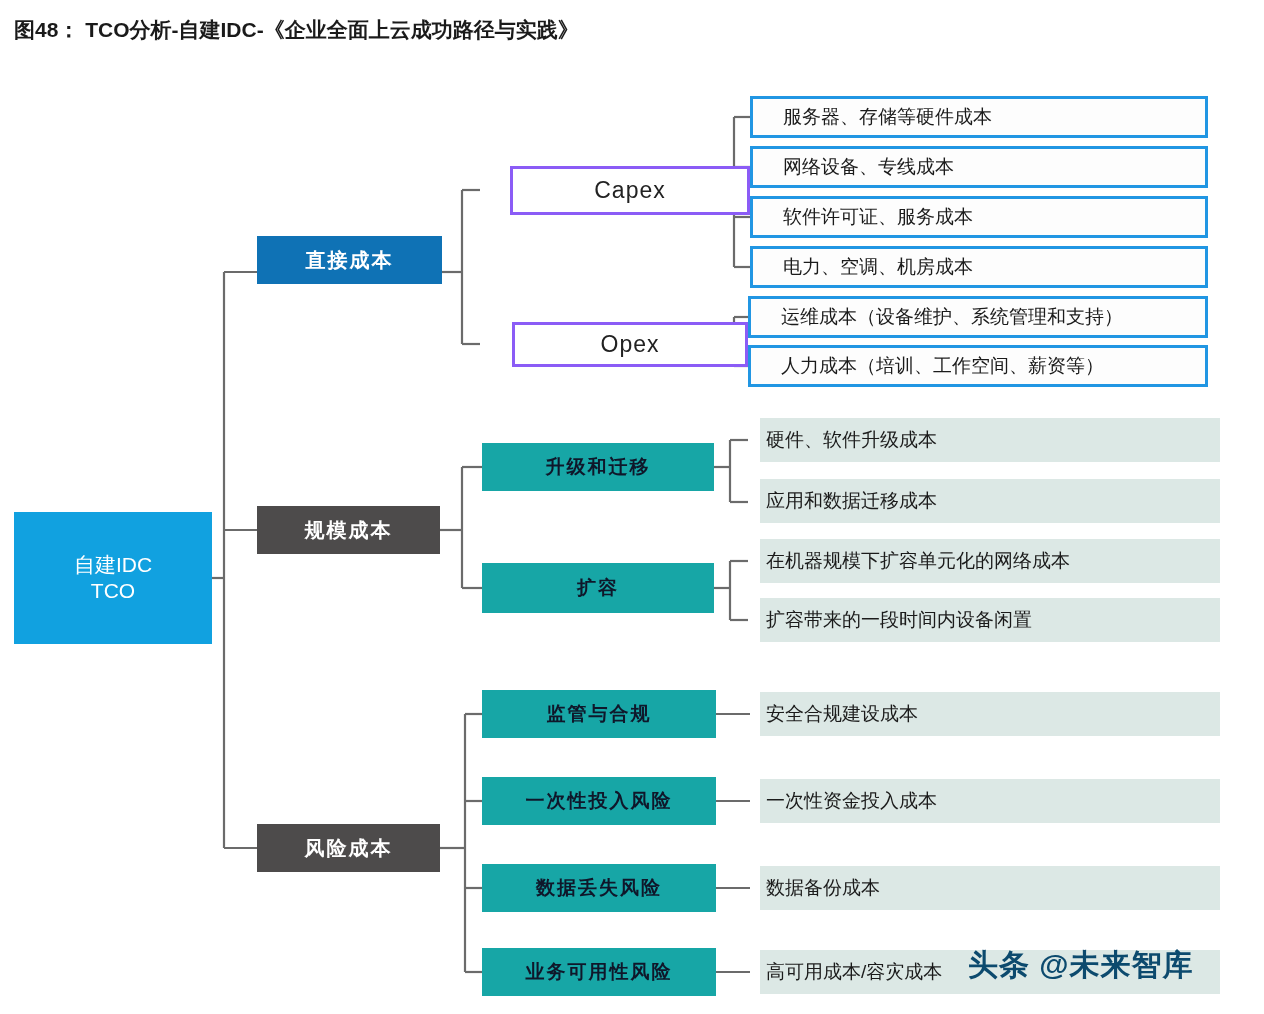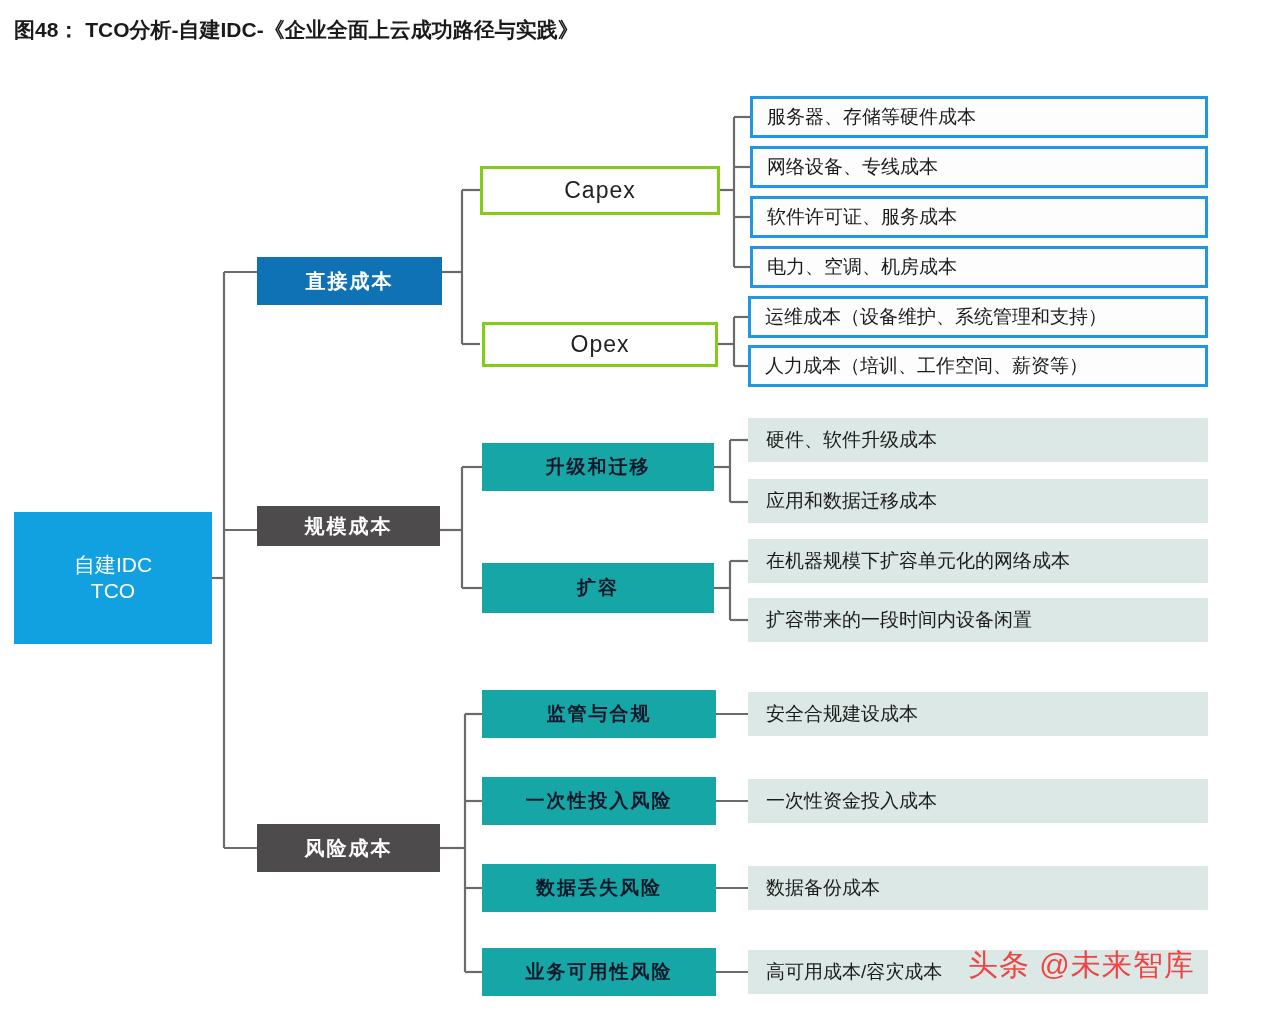--- a/index.html
+++ b/index.html
@@ -49,52 +49,54 @@
   
   .n-l2-gray{
     background:#4D4B4B;color:#ffffff;
     font-size:20px;font-weight:bold;
     letter-spacing:2px;
   }
 
   
   .n-l3-outline{
     background:#ffffff;color:#222222;
-    border:3px solid #84cc16;
+    border:3px solid #8b5cf6;
     font-size:23px;
     letter-spacing:1px;
+    margin-left:30px;
   }
   
   .n-l3-teal{
     background:#17A6A6;color:#0f172a;
     font-size:19px;font-weight:bold;
     letter-spacing:2px;
   }
 
   
   .n-leaf-blue{
     background:#fdfdfd;color:#1b1b1b;
     border:3px solid #2196E3;
     font-size:19px;
     justify-content:flex-start;
-    padding-left:14px;
+    padding-left:30px;
   }
   
   .n-leaf-sage{
     background:#DCE8E5;color:#1b1b1b;
     font-size:19px;
     justify-content:flex-start;
-    padding-left:18px;
+    padding-left:6px;
+    margin-left:12px;
   }
 
   
   #watermark{
     position:absolute;left:968px;top:945px;
-    font-size:30px;font-weight:normal;
-    color:#ef4444;
+    font-size:30px;font-weight:bold;
+    color:#0c4a6e;
     white-space:nowrap;
     letter-spacing:1px;
   }
 </style>
 </head>
 <body>
 
 <div id="stage">
 
   <div id="title">图48： TCO分析-自建IDC-《企业全面上云成功路径与实践》</div>
@@ -154,34 +156,34 @@
       <path d="M716,888 L750,888"></path>
       <path d="M716,972 L750,972"></path>
     </g>
   </svg>
 
   <div class="node n-root" style="left:14px;top:512px;width:198px;height:132px;">
     <span>自建IDC</span>
     <span>TCO</span>
   </div>
 
-  <div class="node n-l2-blue" style="left:257px;top:257px;width:185px;height:48px;">直接成本</div>
+  <div class="node n-l2-blue" style="left:257px;top:236px;width:185px;height:48px;">直接成本</div>
 
   <div class="node n-l3-outline" style="left:480px;top:166px;width:240px;height:49px;">Capex</div>
 
   <div class="node n-l3-outline" style="left:482px;top:322px;width:236px;height:45px;">Opex</div>
 
   <div class="node n-leaf-blue" style="left:750px;top:96px;width:458px;height:42px;">服务器、存储等硬件成本</div>
   <div class="node n-leaf-blue" style="left:750px;top:146px;width:458px;height:42px;">网络设备、专线成本</div>
   <div class="node n-leaf-blue" style="left:750px;top:196px;width:458px;height:42px;">软件许可证、服务成本</div>
   <div class="node n-leaf-blue" style="left:750px;top:246px;width:458px;height:42px;">电力、空调、机房成本</div>
   <div class="node n-leaf-blue" style="left:748px;top:345px;width:460px;height:42px;">人力成本（培训、工作空间、薪资等）</div>
   <div class="node n-leaf-blue" style="left:748px;top:296px;width:460px;height:42px;">运维成本（设备维护、系统管理和支持）</div>
 
-  <div class="node n-l2-gray" style="left:257px;top:506px;width:183px;height:40px;">规模成本</div>
+  <div class="node n-l2-gray" style="left:257px;top:506px;width:183px;height:48px;">规模成本</div>
 
   <div class="node n-l3-teal" style="left:482px;top:443px;width:232px;height:48px;">升级和迁移</div>
   <div class="node n-l3-teal" style="left:482px;top:563px;width:232px;height:50px;">扩容</div>
 
   <div class="node n-leaf-sage" style="left:748px;top:418px;width:460px;height:44px;">硬件、软件升级成本</div>
   <div class="node n-leaf-sage" style="left:748px;top:479px;width:460px;height:44px;">应用和数据迁移成本</div>
   <div class="node n-leaf-sage" style="left:748px;top:539px;width:460px;height:44px;">在机器规模下扩容单元化的网络成本</div>
   <div class="node n-leaf-sage" style="left:748px;top:598px;width:460px;height:44px;">扩容带来的一段时间内设备闲置</div>
 
   <div class="node n-l2-gray" style="left:257px;top:824px;width:183px;height:48px;">风险成本</div>

